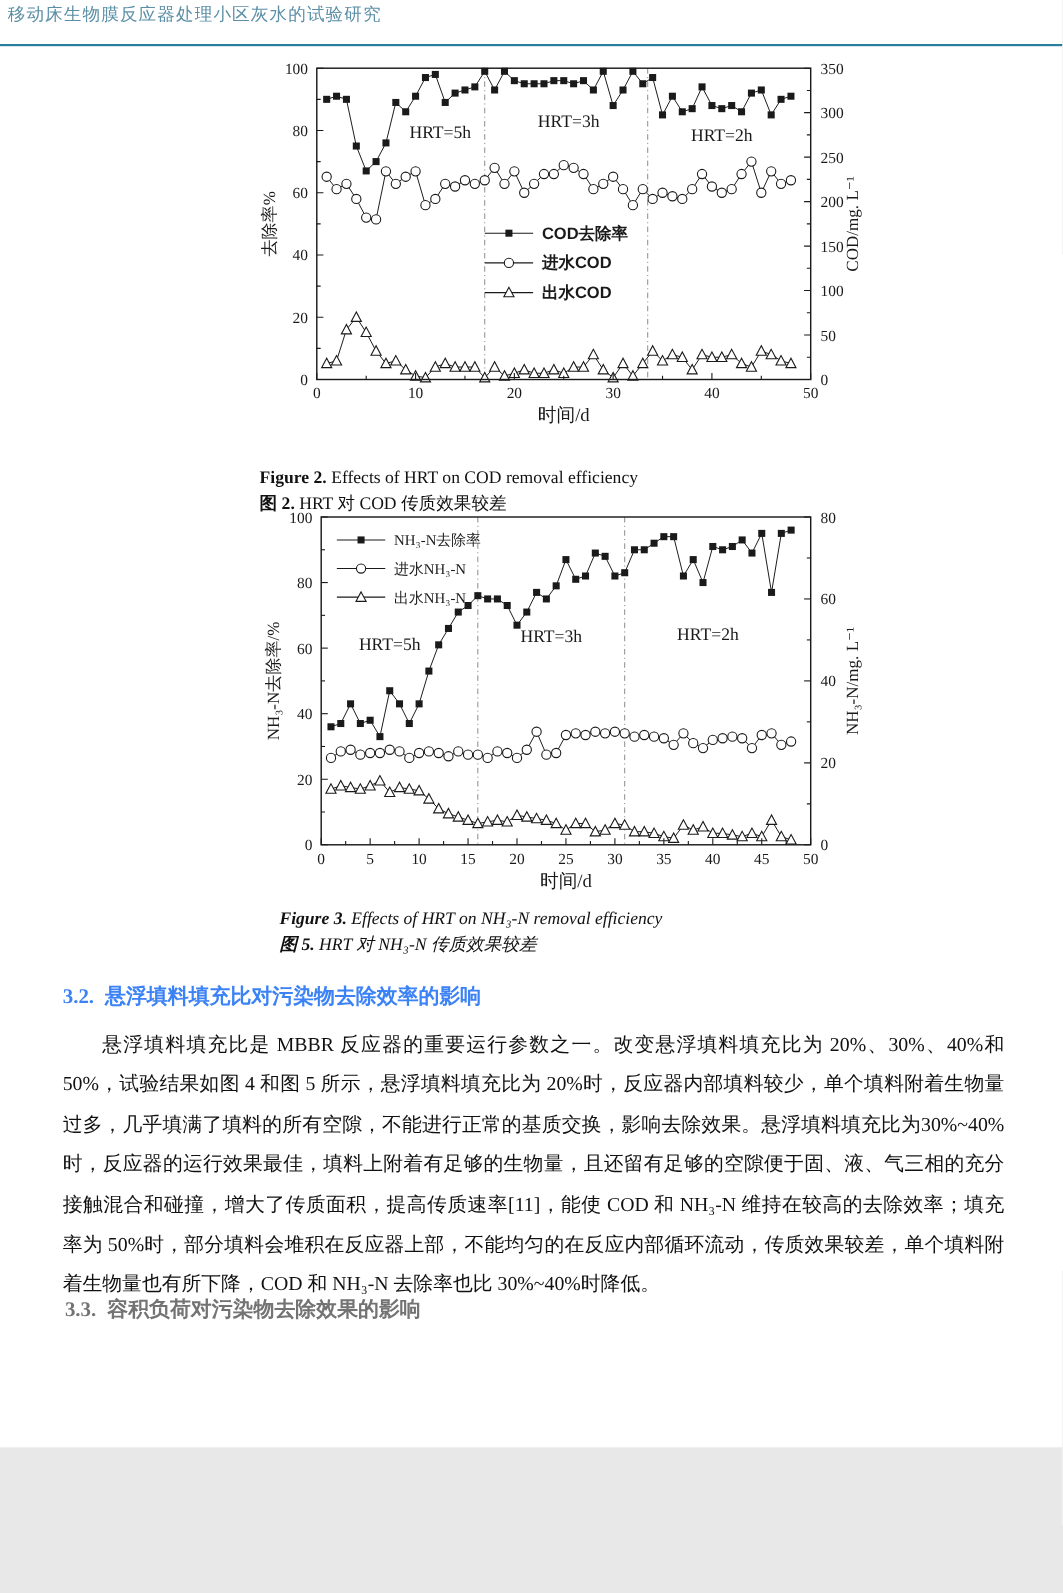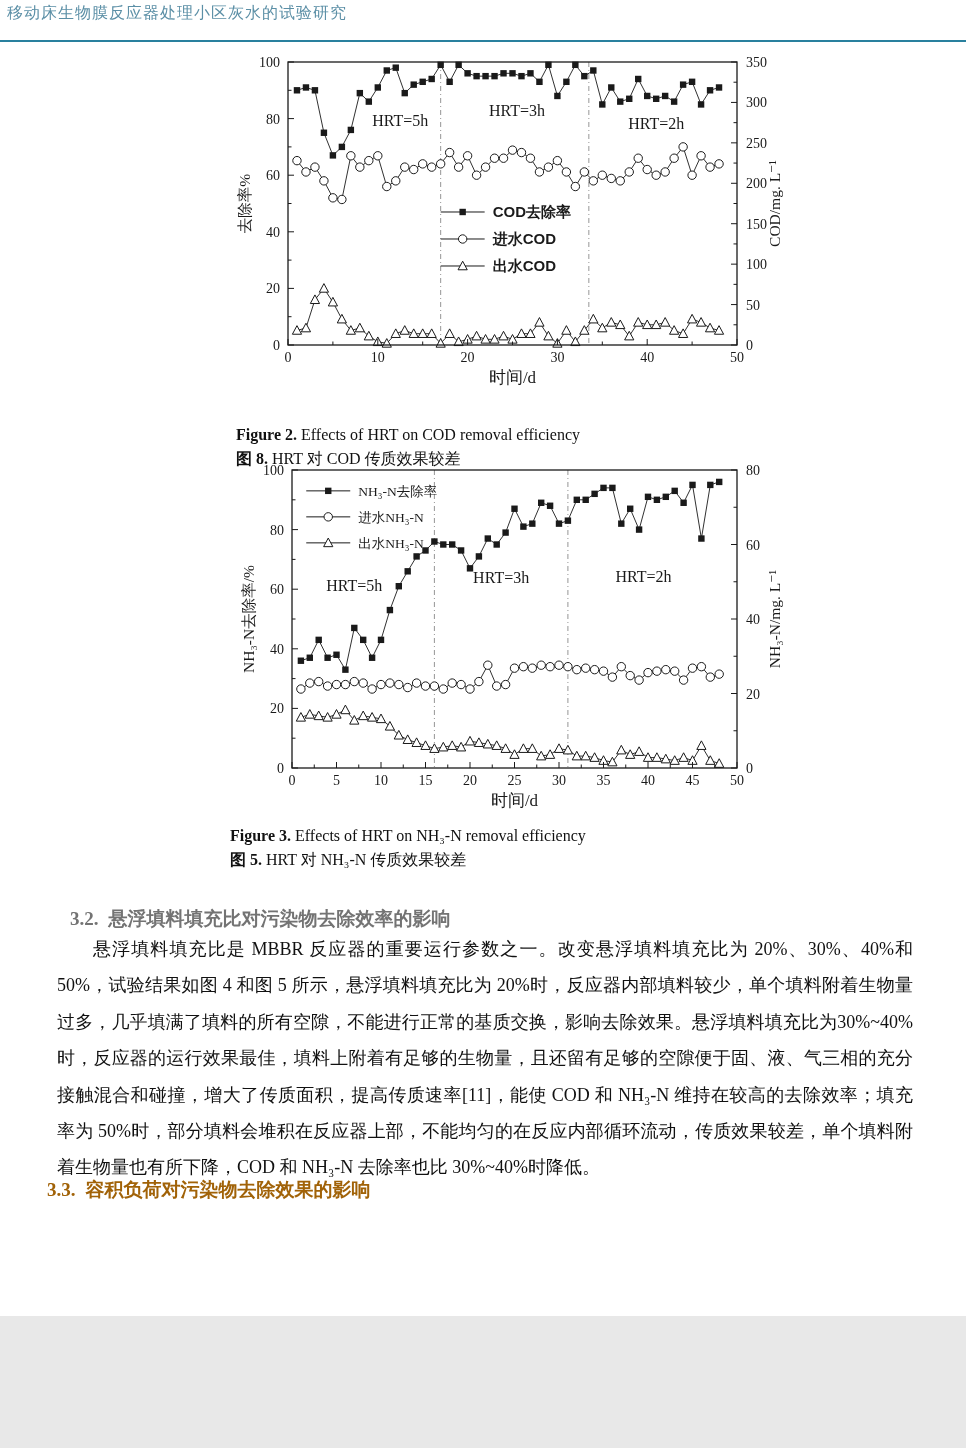--- a/index.html
+++ b/index.html
@@ -259,21 +259,21 @@
         <circle cx="232.66000000000003" cy="188.99" r="4.2" fill="#fff" stroke="#1a1a1a" stroke-width="1"></circle>
         <text x="262.66" y="193.99" font-size="15" fill="#1a1a1a" font-family="&quot;Liberation Sans&quot;,&quot;DejaVu Sans&quot;,sans-serif" font-weight="600">进水COD</text>
         <line x1="210.66000000000003" y1="215.99" x2="254.66000000000003" y2="215.99" stroke="#1a1a1a" stroke-width="1"></line>
         <polygon points="232.66000000000003,211.19 228.06000000000003,219.79000000000002 237.26000000000002,219.79000000000002" fill="#fff" stroke="#1a1a1a" stroke-width="1"></polygon>
         <text x="262.66" y="220.99" font-size="15" fill="#1a1a1a" font-family="&quot;Liberation Sans&quot;,&quot;DejaVu Sans&quot;,sans-serif" font-weight="600">出水COD</text>
       </g>
     </svg>
 
   <div class="caption" style="left:236px;top:411px;margin-top:12px;">
     <div><b>Figure 2.</b><span> Effects of HRT on COD removal efficiency</span></div>
-    <div><b>图 8.</b><span> HRT 对 COD 传质效果较差</span></div>
+    <div><b>图 2.</b><span> HRT 对 COD 传质效果较差</span></div>
   </div>
 
   <svg id="fig3-svg" class="fig-svg" style="left:230px;top:458px;" width="560" height="360">
       <g>
         <line x1="204.4" x2="204.4" y1="12" y2="310" stroke="#8a8a8a" stroke-width="0.9" stroke-dasharray="5 3 1 3"></line>
         <line x1="337.9" x2="337.9" y1="12" y2="310" stroke="#8a8a8a" stroke-width="0.9" stroke-dasharray="5 3 1 3"></line>
       </g>
       <g>
         <polyline points="70.9,202.72 79.8,199.74 88.7,181.86 97.6,199.74 106.5,196.76 115.4,211.65999999999997 124.30000000000001,169.94 133.2,181.86 142.1,199.74 151,181.86 159.9,152.06 168.8,128.22 177.7,113.32 186.60000000000002,98.42000000000002 195.5,92.46000000000001 204.4,83.52 213.3,86.5 222.2,86.5 231.1,92.46000000000001 240,110.33999999999999 248.9,98.42000000000002 257.8,80.53999999999999 266.70000000000005,86.5 275.6,74.57999999999998 284.5,50.74 293.4,68.61999999999998 302.3,65.64000000000001 311.20000000000005,44.779999999999994 320.09999999999997,47.76 329,65.64000000000001 337.9,62.66000000000001 346.8,41.8 355.7,41.8 364.6,35.83999999999999 373.5,29.880000000000017 382.4,29.880000000000017 391.3,65.64000000000001 400.2,50.74 409.1,71.6 418,38.81999999999999 426.9,41.8 435.8,38.81999999999999 444.7,32.859999999999985 453.6,44.779999999999994 462.5,26.900000000000013 471.40000000000003,80.53999999999999 480.29999999999995,26.900000000000013 489.2,23.92000000000001" fill="none" stroke="#1a1a1a" stroke-width="0.9"></polyline>
         <rect x="67.7" y="199.52" width="6.4" height="6.4" fill="#1a1a1a"></rect>
@@ -505,32 +505,32 @@
         <text x="128.24" y="37.859999999999985" font-size="13.5" fill="#1a1a1a" font-family="&quot;Liberation Serif&quot;,&quot;DejaVu Serif&quot;,serif" font-weight="normal">NH₃-N去除率</text>
         <line x1="76.24" y1="58.859999999999985" x2="120.24" y2="58.859999999999985" stroke="#1a1a1a" stroke-width="1"></line>
         <circle cx="98.24" cy="58.859999999999985" r="4.2" fill="#fff" stroke="#1a1a1a" stroke-width="1"></circle>
         <text x="128.24" y="63.859999999999985" font-size="13.5" fill="#1a1a1a" font-family="&quot;Liberation Serif&quot;,&quot;DejaVu Serif&quot;,serif" font-weight="normal">进水NH₃-N</text>
         <line x1="76.24" y1="84.85999999999999" x2="120.24" y2="84.85999999999999" stroke="#1a1a1a" stroke-width="1"></line>
         <polygon points="98.24,80.05999999999999 93.64,88.65999999999998 102.83999999999999,88.65999999999998" fill="#fff" stroke="#1a1a1a" stroke-width="1"></polygon>
         <text x="128.24" y="89.85999999999999" font-size="13.5" fill="#1a1a1a" font-family="&quot;Liberation Serif&quot;,&quot;DejaVu Serif&quot;,serif" font-weight="normal">出水NH₃-N</text>
       </g>
     </svg>
 
-  <div class="caption" style="left:230px;top:824px;">
+  <div class="caption" style="left:254px;top:824px;font-style:italic;">
     <div><b>Figure 3.</b><span> Effects of HRT on NH₃-N removal efficiency</span></div>
     <div><b>图 5.</b><span> HRT 对 NH₃-N 传质效果较差</span></div>
   </div>
 
-  <h3 class="sec-heading" style="left: 57px; top: 893px; margin: 13px; color: #737373;">
+  <h3 class="sec-heading" style="left: 57px; top: 893px; margin: 0px; color: #3b82f6;">
     <span class="sec-num">3.2.</span><span>悬浮填料填充比对污染物去除效率的影响</span>
   </h3>
 
   <p class="body-para" style="left:57px;top:931px;">悬浮填料填充比是 MBBR 反应器的重要运行参数之一。改变悬浮填料填充比为 20%、30%、40%和50%，试验结果如图 4 和图 5 所示，悬浮填料填充比为 20%时，反应器内部填料较少，单个填料附着生物量过多，几乎填满了填料的所有空隙，不能进行正常的基质交换，影响去除效果。悬浮填料填充比为30%~40%时，反应器的运行效果最佳，填料上附着有足够的生物量，且还留有足够的空隙便于固、液、气三相的充分接触混合和碰撞，增大了传质面积，提高传质速率[11]，能使 COD 和 NH₃-N 维持在较高的去除效率；填充率为 50%时，部分填料会堆积在反应器上部，不能均匀的在反应内部循环流动，传质效果较差，单个填料附着生物量也有所下降，COD 和 NH₃-N 去除率也比 30%~40%时降低。</p>
 
-  <h3 class="sec-heading" style="left: 47px; top: 1177px; margin: 0px; color: #a16207;">
+  <h3 class="sec-heading" style="left: 59px; top: 1177px; margin: 0px; color: #737373;">
     <span class="sec-num">3.3.</span><span>容积负荷对污染物去除效果的影响</span>
   </h3>
 
 
   <div class="page-circle" style="background: rgb(190, 223, 233); border: 2.5px solid rgb(46, 139, 166); color: rgb(64, 120, 141);">
     <span>50</span>
   </div>
 
 </div>
 

